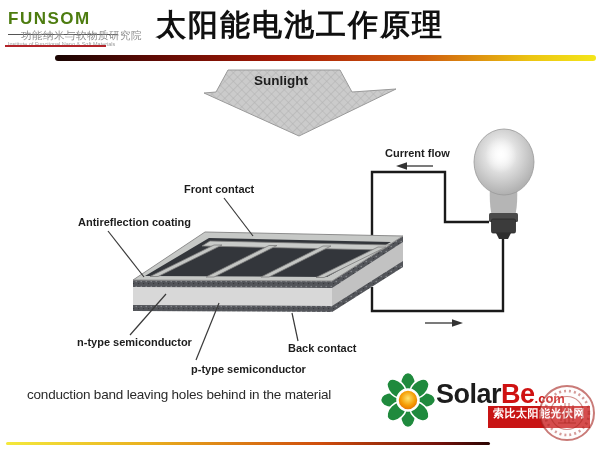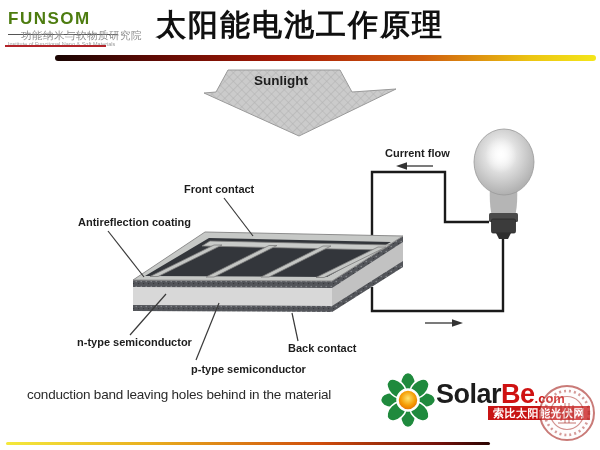--- a/index.html
+++ b/index.html
@@ -30,21 +30,21 @@
   .lbl-backcontact{left:288px;top:342px;}
   
   .caption{left:27px;top:385px;z-index:2;font-size:13.5px;color:#2a2a2a;line-height:19px;letter-spacing:-0.2px;}
   .wm-ghost{left:404px;top:412px;font-size:27px;font-weight:700;letter-spacing:2px;
             color:rgba(190,60,55,0.32);z-index:3;white-space:nowrap;}
   .wm-flower{left:377px;top:369px;z-index:5;}
   .wm-brand{left:436px;top:379px;z-index:4;white-space:nowrap;}
   .wm-brand .b-solar{font-size:27px;font-weight:700;color:#1c1c1c;letter-spacing:-0.5px;margin-top:47px;}
   .wm-brand .b-be{font-size:27px;font-weight:700;color:#cf1212;letter-spacing:-0.5px;}
   .wm-brand .b-tld{font-size:13px;font-weight:700;color:#cf1212;margin-top:20px;}
-  .wm-banner{left:488px;top:406px;width:102px;height:14px;background:#c81414;color:#ffffff;
+  .wm-banner{left:488px;top:406px;width:102px;height:22px;background:#c81414;color:#ffffff;
              font-size:11px;font-weight:700;line-height:14px;text-align:center;letter-spacing:0.5px;z-index:4;}
   .wm-stamp{left:537px;top:383px;z-index:5;}
 </style>
 </head>
 <body>
 
 <div class="slide">
 
   <div class="abs logo-name">FUNSOM</div>
   <div class="abs logo-cn">功能纳米与软物质研究院</div>

